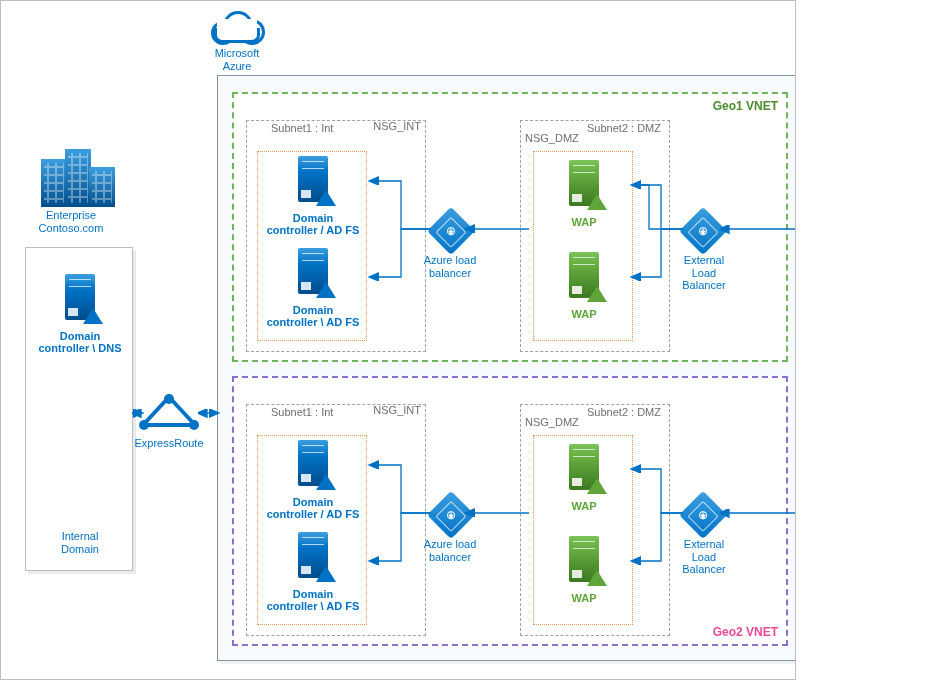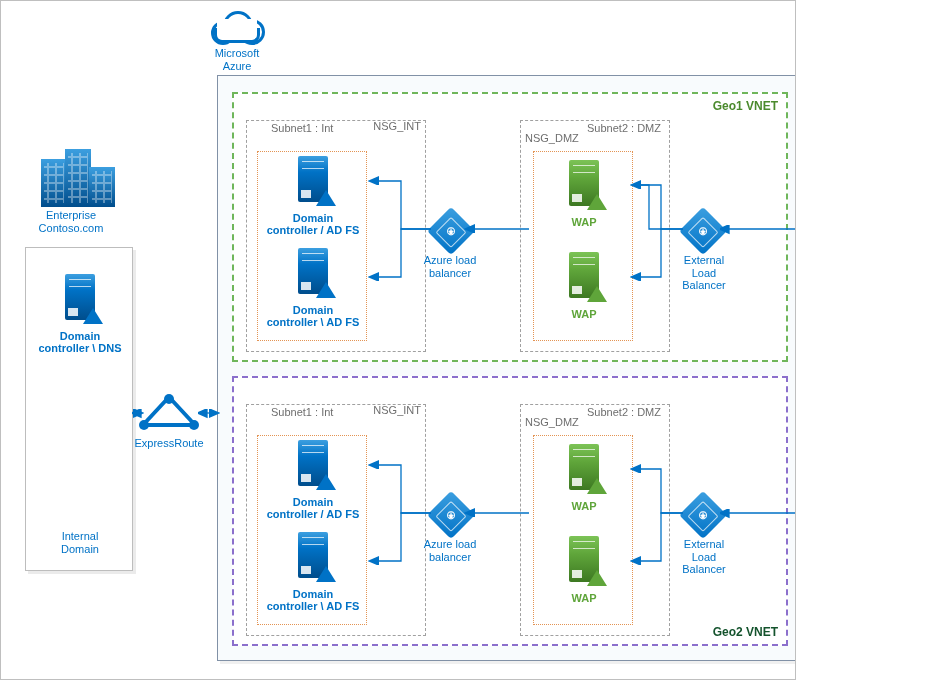--- a/index.html
+++ b/index.html
@@ -54,21 +54,21 @@
   .vnet{
     position:absolute;left:14px;width:556px;height:270px;box-sizing:border-box;
     border:2px dashed;background:#fff;
   }
   .vnet.geo1{top:16px;border-color:var(--green-border);}
   .vnet.geo2{top:300px;border-color:var(--purple);}
   .vnet-title{
     position:absolute;top:5px;right:8px;font-weight:600;font-size:12px;
   }
   .vnet.geo1 .vnet-title{color:#4b8a2d;}
-  .vnet.geo2 .vnet-title{color:#14532d;top:auto;bottom:5px;text-align:right;}
+  .vnet.geo2 .vnet-title{color:#ec4899;top:auto;bottom:5px;text-align:right;}
   
   .subnet{
     position:absolute;top:26px;height:232px;width:180px;
     border:1px dashed var(--gray-light);box-sizing:border-box;
   }
   .subnet.int{left:12px;}
   .subnet.dmz{left:286px;width:150px;}
   .subnet-label{
     position:absolute;top:-1px;font-size:11px;color:var(--gray);
     padding:2px 4px;white-space:nowrap;

